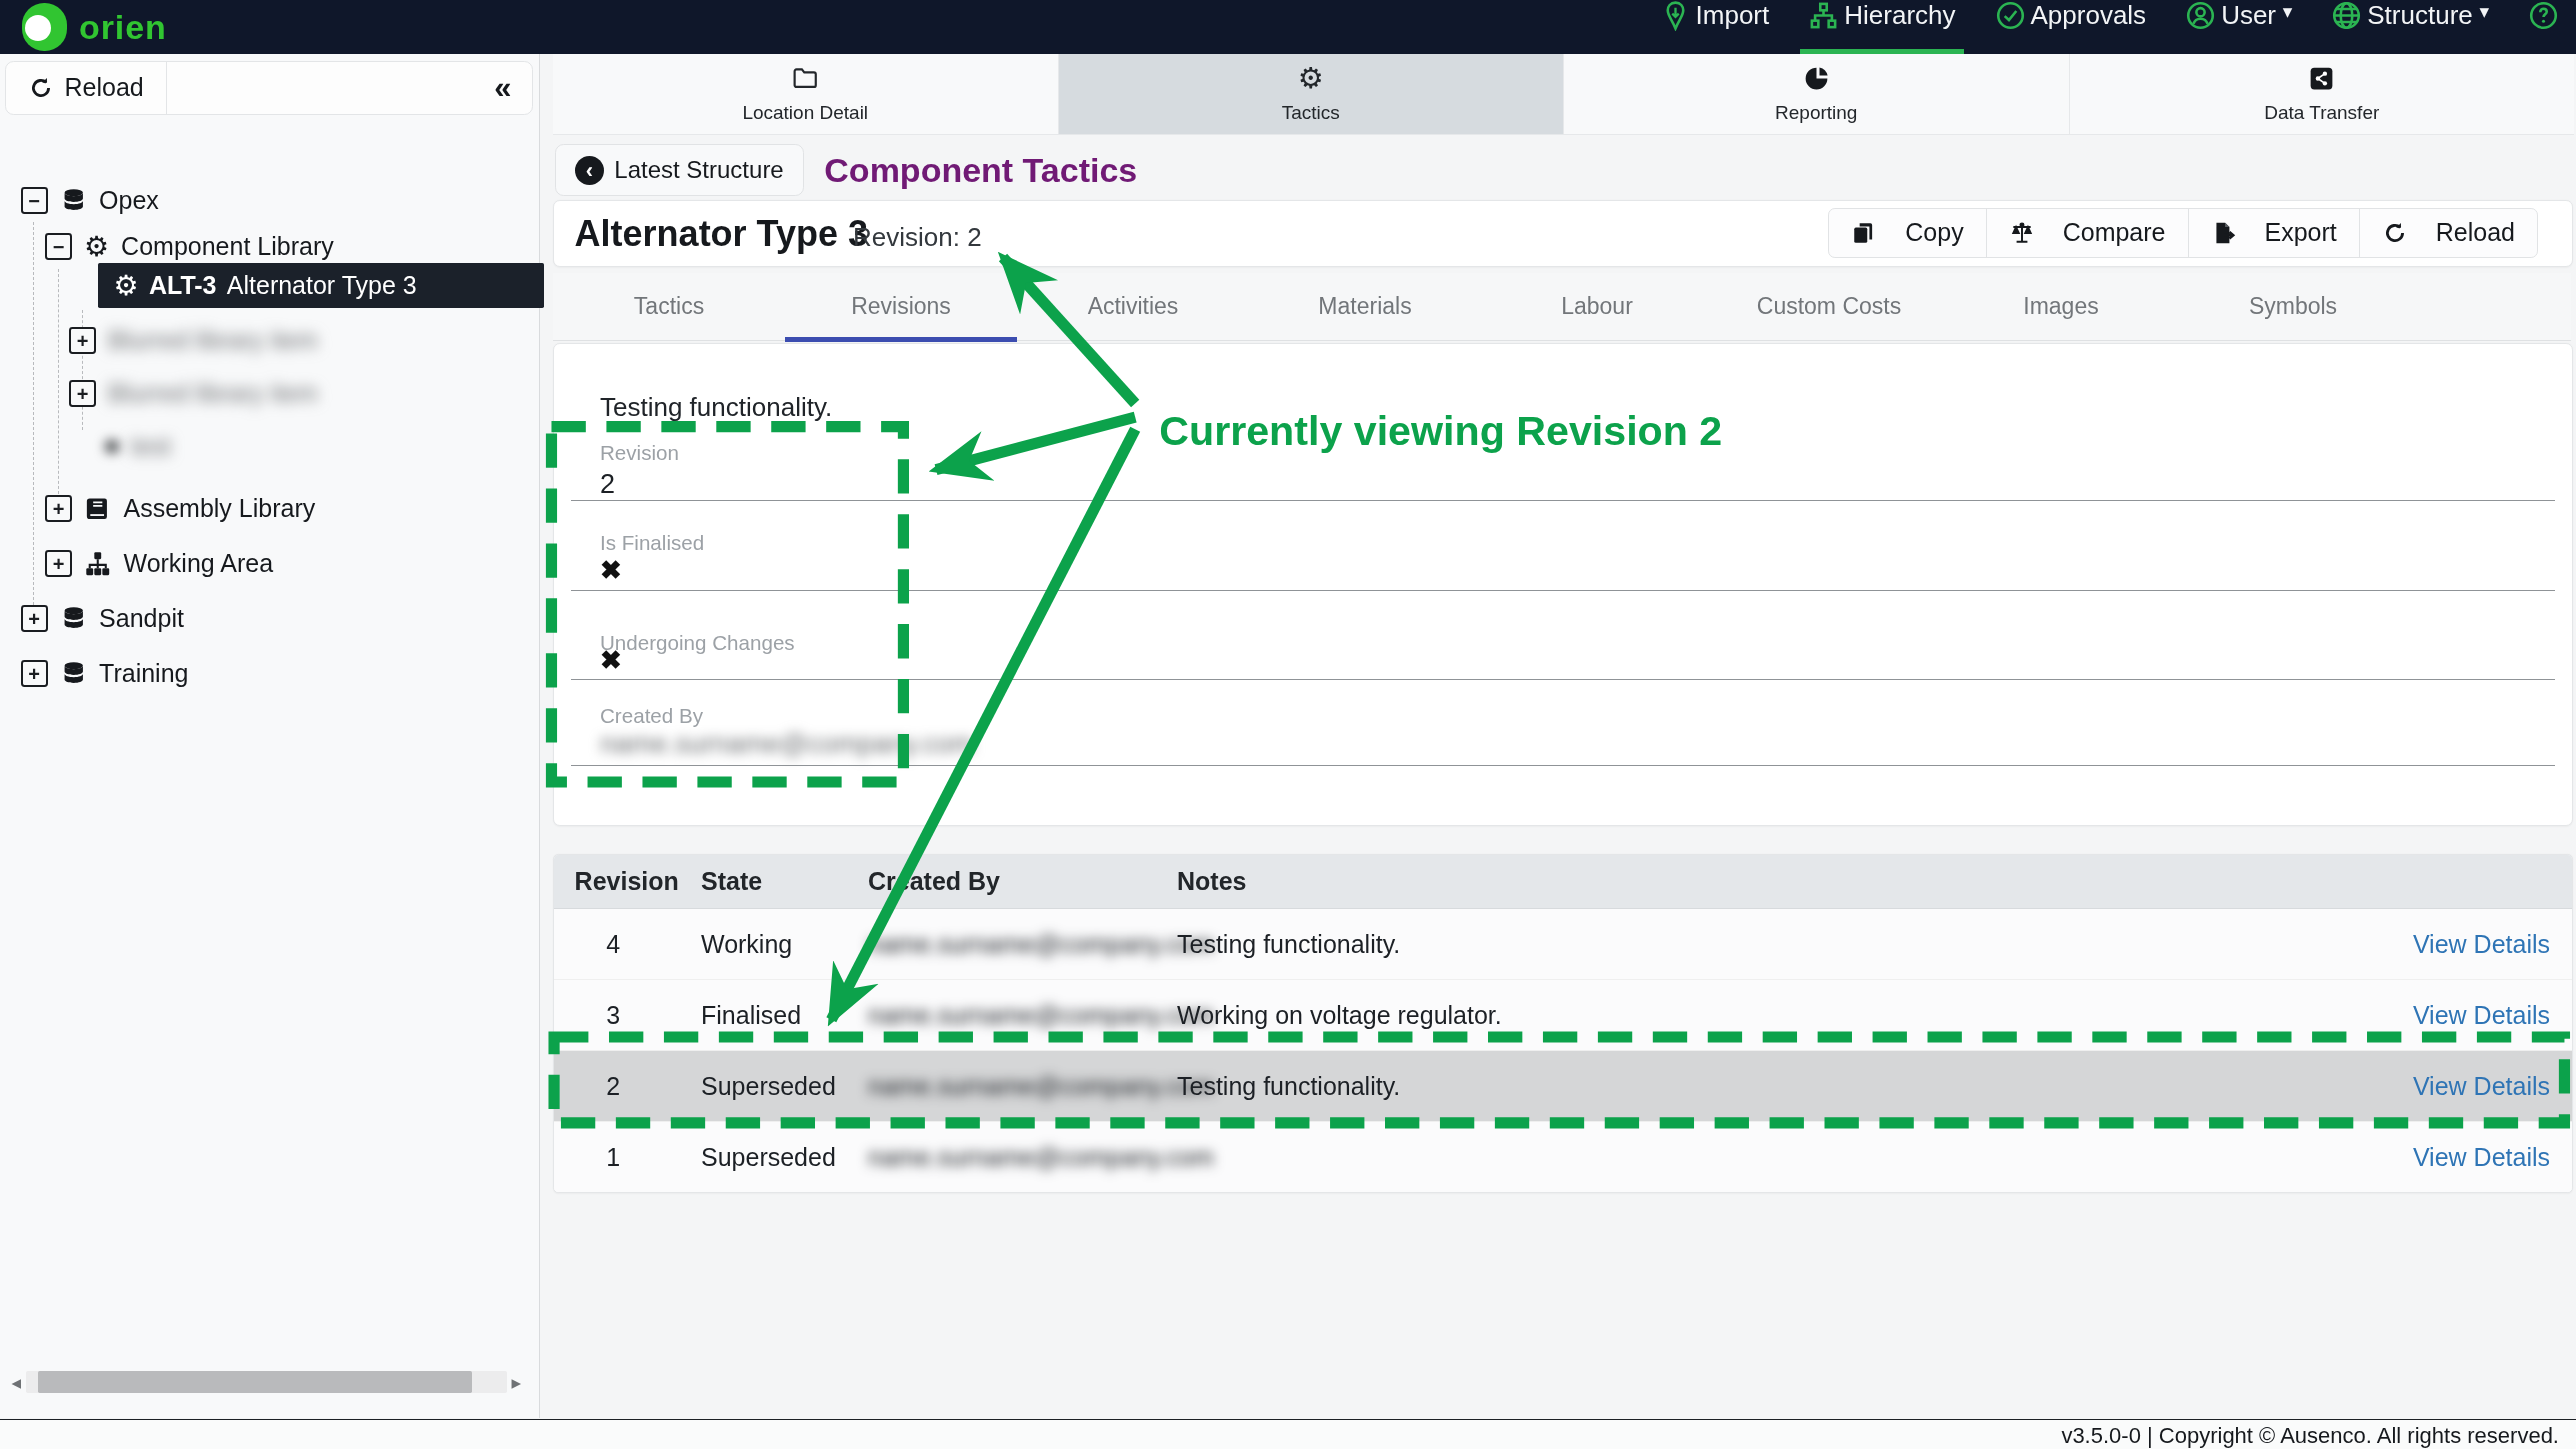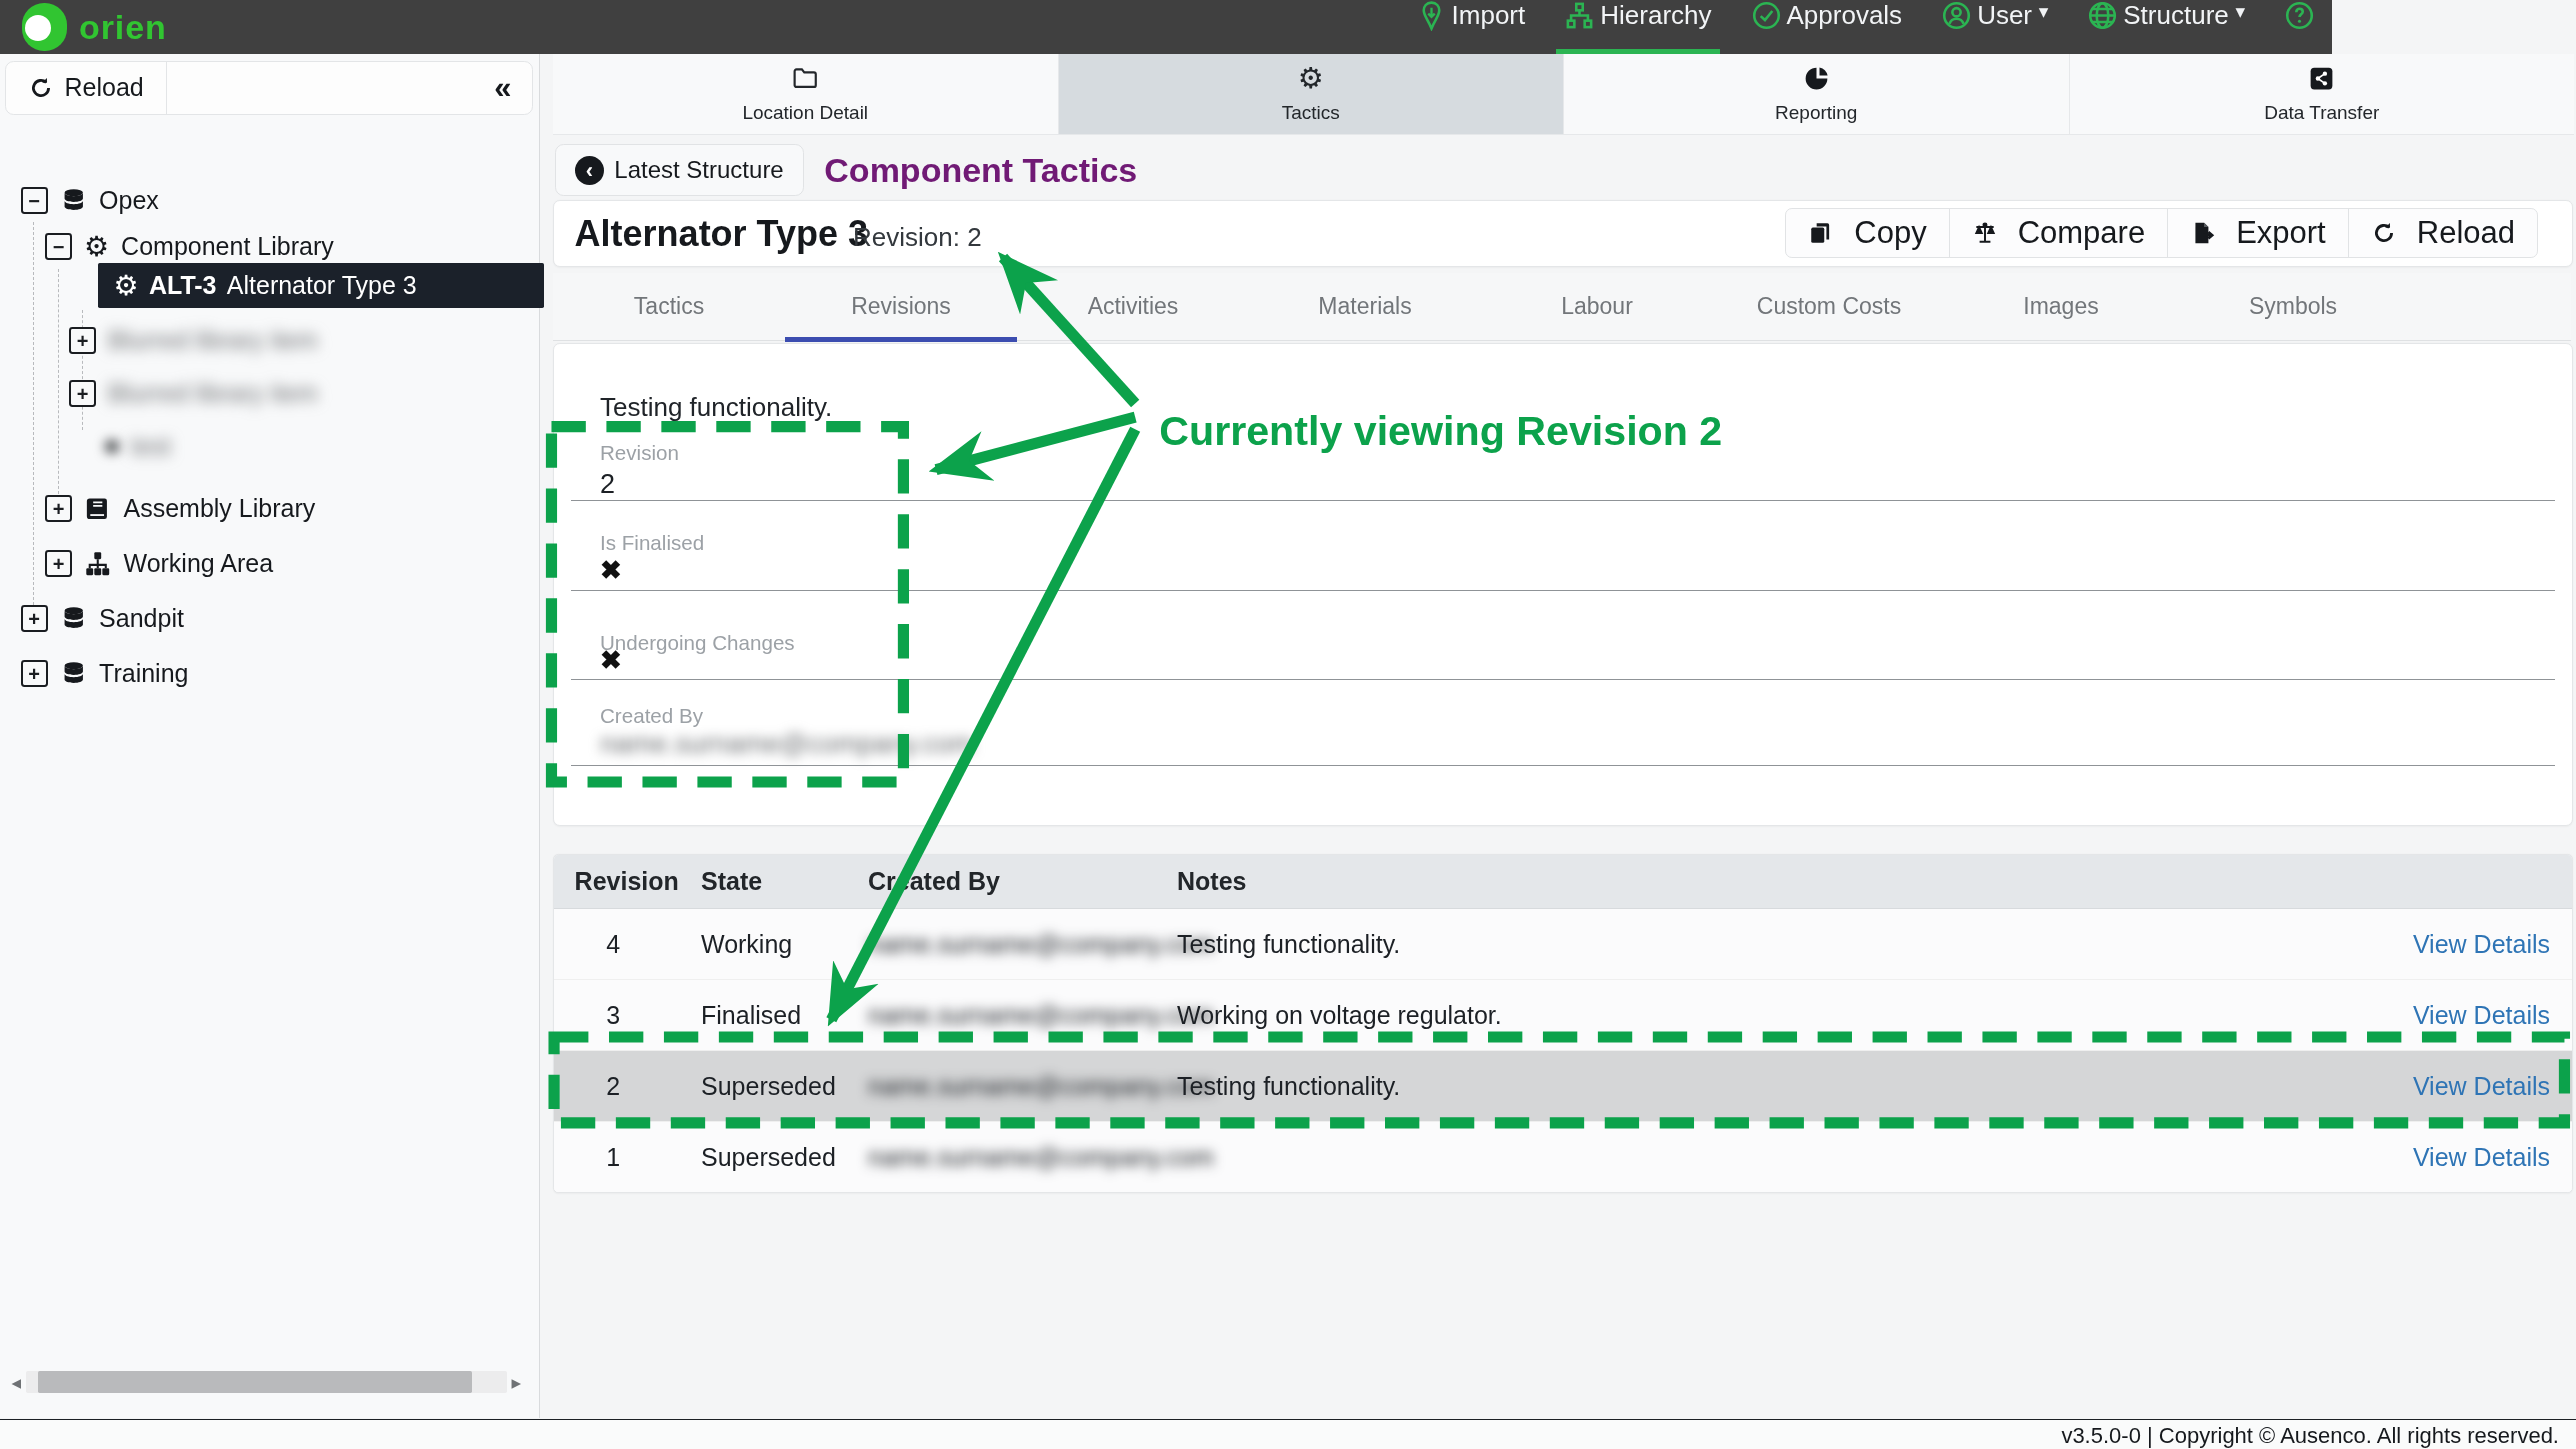--- a/index.html
+++ b/index.html
@@ -1,20 +1,20 @@
 <!DOCTYPE html>
 <html style="font-size:13.7px"><head>
 <meta charset="utf-8">
 <style>
   html,body{margin:0;padding:0;}
   body{font-family:"Liberation Sans", sans-serif; background:#e9eaec;}
   .screen{position:relative;width:2576px;height:1449px;overflow:hidden;background:#f4f5f6;}
 
   
-  .appbar{position:absolute;left:0;top:0;width:2332px;height:54px;background:#404040;display:flex;align-items:center;}
+  .appbar{position:absolute;left:0;top:0;width:2576px;height:54px;background:#0f172a;display:flex;align-items:center;}
   .logo{position:absolute;left:22px;top:3.4px;display:flex;align-items:center;gap:12px;}
   .logo-pill{width:45px;height:48px;border-radius:22px;background:#31c531;position:relative;}
   .logo-pill .dot{position:absolute;left:3.4px;top:12px;width:26px;height:26px;border-radius:50%;background:#ffffff;}
   .logo-word{color:#31c531;font-size:34px;font-weight:bold;letter-spacing:0.9px;}
   .nav{position:absolute;right:17px;top:0;height:54px;display:flex;align-items:center;gap:39px;}
   .nav-item{display:flex;align-items:flex-start;gap:5px;color:#f2f4f6;font-size:26px;height:54px;position:relative;}
   .nav-item.active::after{content:"";position:absolute;left:-8.6px;right:-8.6px;bottom:0;height:5.2px;background:#2bb452;}
   .caret{font-size:19px;color:#f2f4f6;margin-left:1.7px;}
   .nico{width:31px;height:31px;flex:0 0 auto;}
 
@@ -52,21 +52,21 @@
   .back-btn{display:flex;align-items:center;gap:10.3px;background:#f8f9fa;border:0.9px solid #e1e3e5;border-radius:8.6px;height:50px;padding:0 19px;font-size:24px;color:#16191d;}
   .chev-circ{width:29px;height:29px;border-radius:50%;background:#16191d;color:#fff;display:flex;align-items:center;justify-content:center;font-size:22px;font-weight:bold;line-height:29px;}
   .page-title{font-size:34px;font-weight:bold;color:#701a75;}
 
   
   .card{position:absolute;background:#ffffff;border:0.9px solid #e4e6e8;border-radius:6.9px;box-shadow:0 0.9px 1.7px rgba(0,0,0,0.04);}
   .title-card{left:553px;top:200px;width:2018px;height:65px;}
   .comp-name{position:absolute;left:20.6px;top:12px;font-size:36px;font-weight:bold;color:#16191d;}
   .comp-rev{position:absolute;left:299px;top:20.6px;font-size:26px;color:#33383d;}
   .btn-group{position:absolute;right:34px;top:6.9px;height:48px;display:flex;background:#fcfcfd;border:0.9px solid #e1e3e5;border-radius:6.9px;}
-  .tool-btn{display:flex;align-items:center;gap:20px;padding:0 22px;border-right:0.9px solid #e1e3e5;font-size:31px;color:#16191d;}
+  .tool-btn{display:flex;align-items:center;gap:28px;padding:0 22px;border-right:0.9px solid #e1e3e5;font-size:25px;color:#16191d;}
   .tool-btn:last-child{border-right:none;}
   .bico{width:26px;height:26px;}
 
   
   .subtabs{position:absolute;left:553px;top:273px;width:2018px;height:67px;display:flex;border-bottom:0.9px solid #dfe1e3;background:#f6f7f8;}
   .s-tab{width:232px;display:flex;align-items:center;justify-content:center;font-size:23px;color:#72767a;position:relative;}
   .s-tab.active::after{content:"";position:absolute;left:0;right:0;bottom:-1.7px;height:4.3px;background:#3c4db0;}
 
   
   .details-card{left:553px;top:343px;width:2018px;height:481px;}

